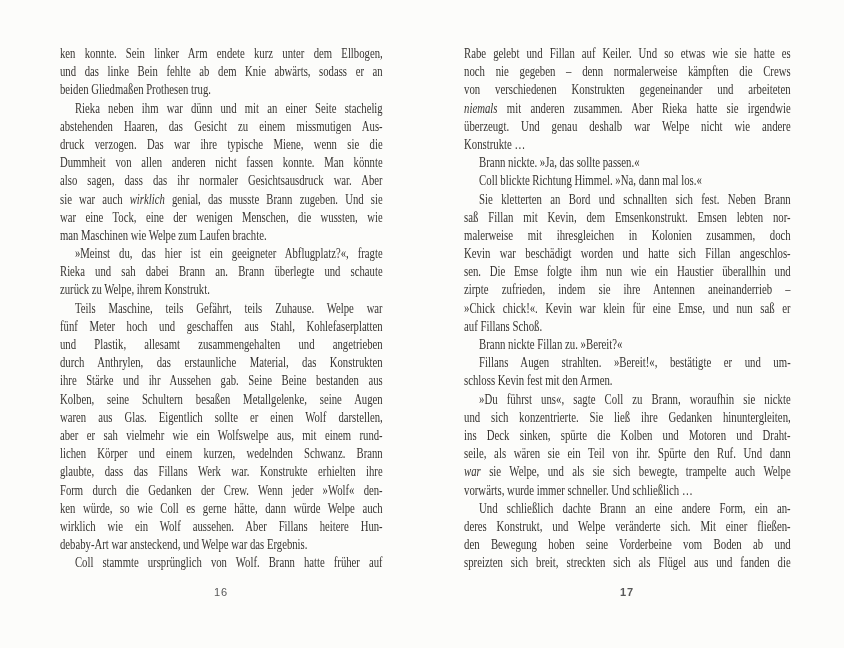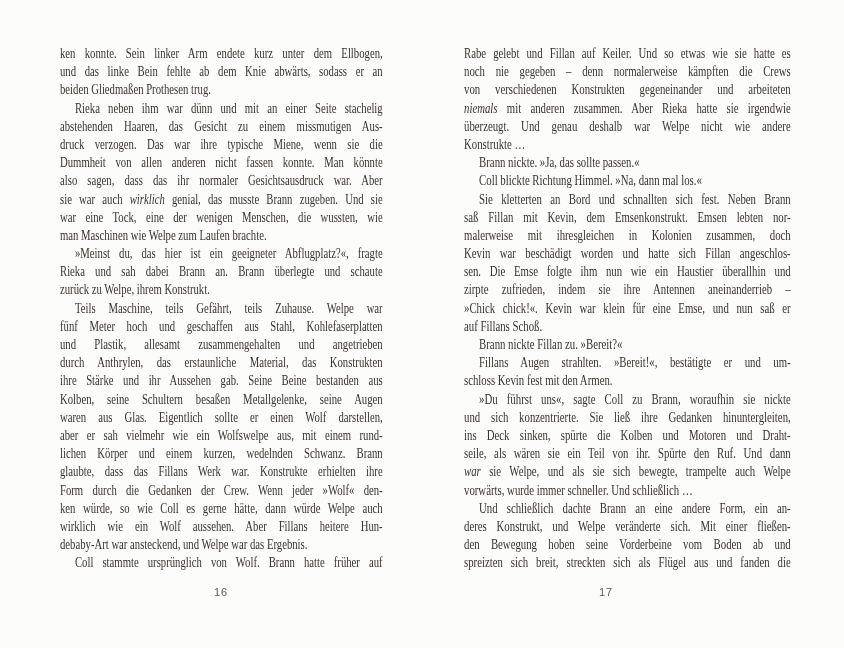--- a/index.html
+++ b/index.html
@@ -23,21 +23,21 @@
   }
   .line.pend{text-align-last:left;-moz-text-align-last:left;}
   .line.ind{text-indent:19px;}
   .line i{font-style:italic;}
   .pagenum{
     position:absolute;top:586px;width:60px;text-align:center;
     font-family:"Liberation Sans","DejaVu Sans",sans-serif;
     font-size:11px;color:#585858;letter-spacing:1px;
   }
   #pn-left{left:191px;text-align:center;}
-  #pn-right{left:576px;}
+  #pn-right{left:597px;font-weight:bold;}
 </style>
 </head>
 <body style="background: rgb(252, 252, 250);">
 
 <div class="spread">
 
   <div id="left-text" class="page-text">
       <div class="line" style="color: rgb(54, 51, 48);">ken konnte. Sein linker Arm endete kurz unter dem Ellbogen,</div>
       <div class="line" style="color: rgb(54, 51, 48);">und das linke Bein fehlte ab dem Knie abwärts, sodass er an</div>
       <div class="line pend" style="color: rgb(54, 51, 48);">beiden Gliedmaßen Prothesen trug.</div>

